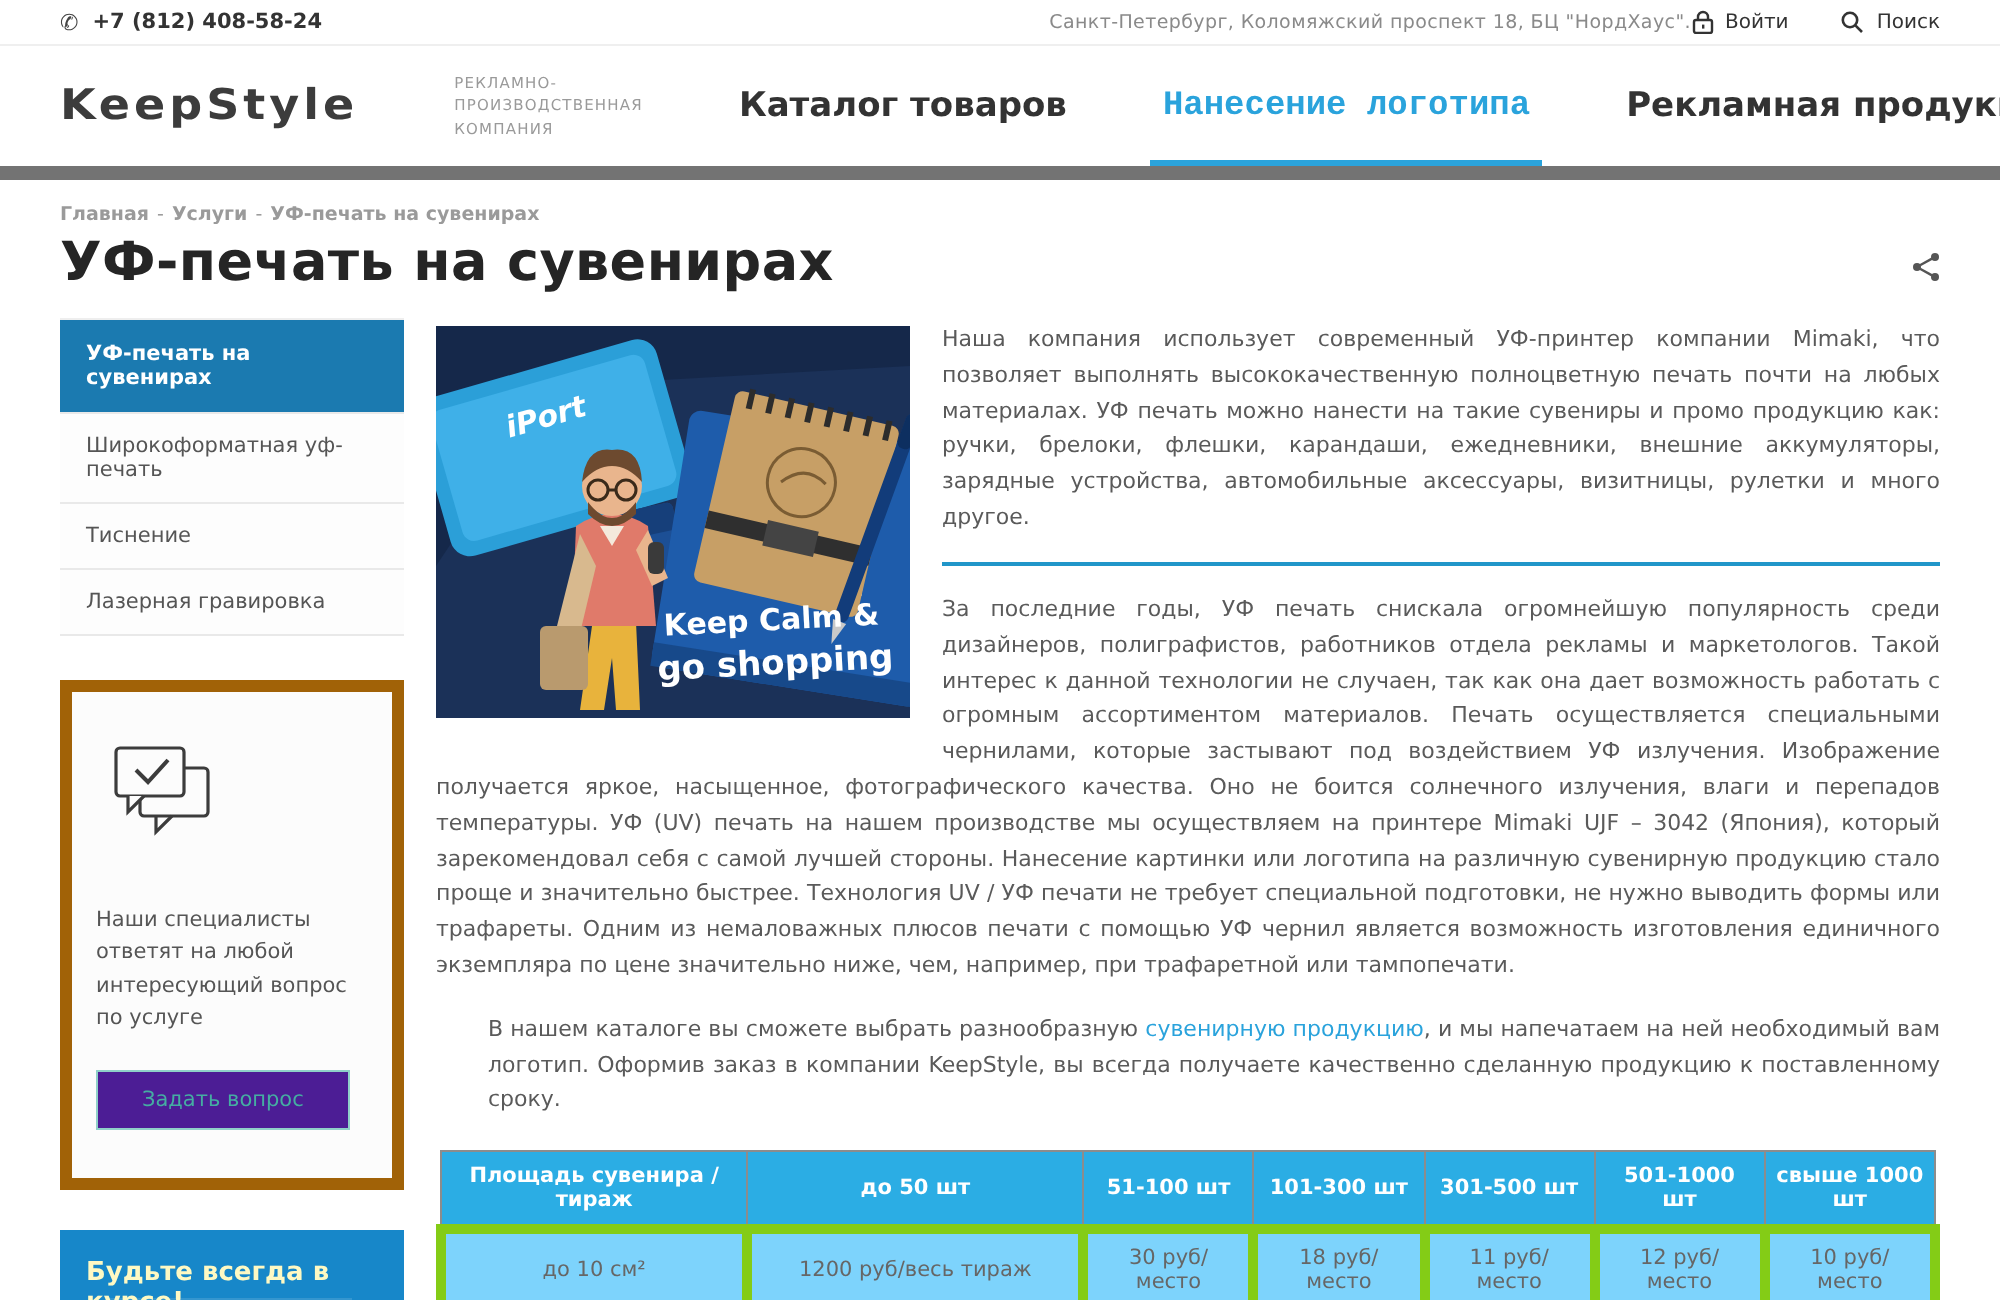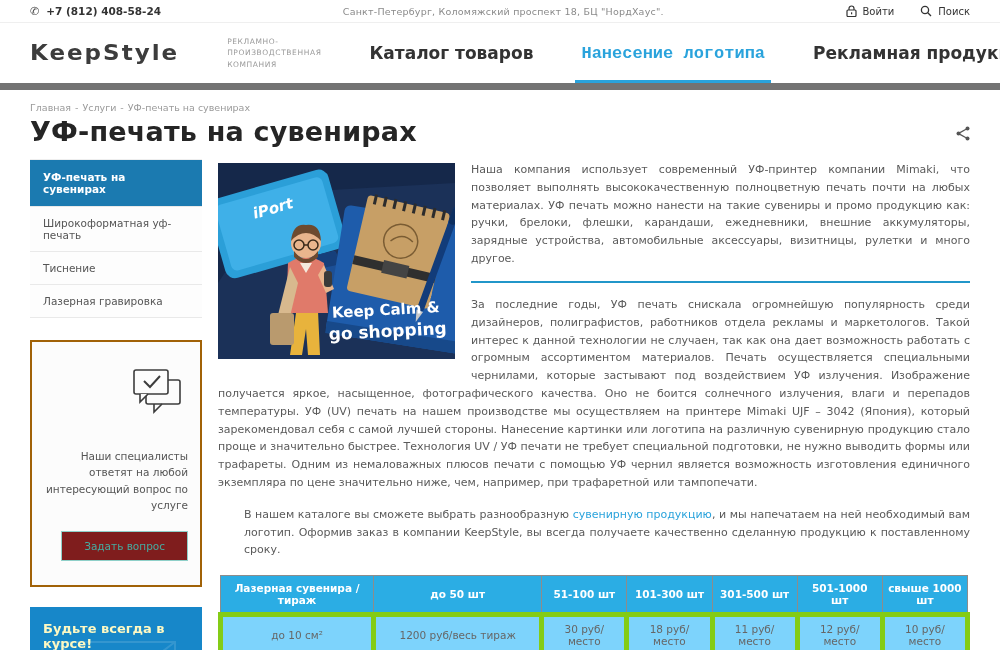--- a/index.html
+++ b/index.html
@@ -10,21 +10,21 @@
     color:#555; position:relative;
   }
   
   .topbar {
     height:23px; display:flex; align-items:center;
     padding:0 30px; border-bottom:1px solid #efefef;
     font-size:9.5px; color:#8a8a8a;
   }
   .topbar .phone { display:flex; align-items:center; gap:7px; color:#333; font-weight:bold; font-size:10.5px; }
   .topbar .phone .ph-ic { color:#444; font-size:11px; }
-  .topbar .address { flex:1; text-align:center; letter-spacing:.2px; }
+  .topbar .address { flex:1; text-align:right; letter-spacing:.2px; }
   .topbar .right { display:flex; align-items:flex-start; gap:26px; }
   .topbar .tb-btn { display:flex; align-items:center; gap:6px; color:#333; font-size:10px; cursor:pointer; }
   .topbar svg { display:block; }
   
   .header {
     height:67px; display:flex; align-items:center;
     padding:0 30px; border-bottom:7px solid #737373;
   }
   .logo { font-size:23px; font-weight:bold; color:#3c3c3c; letter-spacing:2px; transform:scaleY(.92); cursor:pointer; }
   .tagline { margin-left:48px; font-size:7.5px; color:#9a9a9a; letter-spacing:.6px; line-height:1.5; text-transform:uppercase; }
@@ -33,45 +33,45 @@
     display:flex; align-items:center; position:relative;
     margin-left:48px; font-size:17px; font-weight:bold; color:#333; cursor:pointer; white-space:nowrap;
   }
   .nav-item.active { color:#2aa3dc;font-family:Liberation Mono, monospace; }
   .nav-item.active::after {
     content:""; position:absolute; left:-6px; right:-6px; bottom:0; height:3px; background:#2aa3dc;
   }
   
   .crumbs { padding:12px 30px 0; font-size:9.5px; color:#9a9a9a; }
   .crumbs span.sep { margin:0 4px; }
-  .crumbs .crumb { cursor:pointer; }
+  .crumbs .crumb { cursor:pointer;font-weight:bold; }
   .titlebar { padding:3px 30px 12px; display:flex; align-items:flex-start; }
   h1 { font-size:27px; color:#252525; font-weight:bold; letter-spacing:.2px; }
   .share { margin-left:auto; margin-top:10px; cursor:pointer; color:#555; }
   
   .layout { display:flex; padding:0 30px; }
   .sidebar { width:172px; flex:0 0 172px; }
   .main { flex:1; margin-left:16px; }
   
   .menu { border-top:1px solid #eee; }
   .menu-item {
     padding:10px 13px; font-size:10.5px; color:#555;
     border-bottom:1px solid #e9e9e9; background:#fdfdfd; cursor:pointer;
   }
   .menu-item.active { background:#1b7ab0; color:#fff; font-weight:bold; padding:11px 13px; }
   
   .qbox {
-    margin-top:22px; border:2px solid #a16207; background:#fcfcfc;
-    padding:22px 12px 24px; text-align:right;
+    margin-top:22px; border:6px solid #a16207; background:#fcfcfc;
+    padding:22px 12px 24px; text-align:left;
   }
   .qbox .qicon { display:inline-block; }
   .qbox .qtext { margin-top:22px; font-size:10.5px; line-height:1.55; color:#555; }
   .qbox .qbtn {
     margin-top:18px; display:inline-block; padding:8px 22px;
-    border:1px solid #8fd0c9; color:#45ada2; background:#7f1d1d;
+    border:1px solid #8fd0c9; color:#45ada2; background:#4c1d95;
     font-size:10.5px; cursor:pointer;
   }
   
   .subbox {
     margin-top:20px; background:#1787c9; padding:14px 13px 20px;
     position:relative; overflow:hidden;
   }
   .subbox .deco { position:absolute; left:10px; top:30px; opacity:.12; }
   .subbox .stitle { color:#fef9c3; font-size:13px; font-weight:bold; position:relative; }
   
@@ -274,21 +274,21 @@
             <col class="c0">
             <col class="c1">
             <col>
             <col>
             <col>
             <col>
             <col>
           </colgroup>
         <thead>
           <tr>
-            <th>Лазерная сувенира / тираж</th>
+            <th>Площадь сувенира / тираж</th>
             <th>до 50 шт</th>
             <th>51-100 шт</th>
             <th>101-300 шт</th>
             <th>301-500 шт</th>
             <th>501-1000 шт</th>
             <th>свыше 1000 шт</th>
           </tr>
         </thead>
         <tbody>
           <tr>

